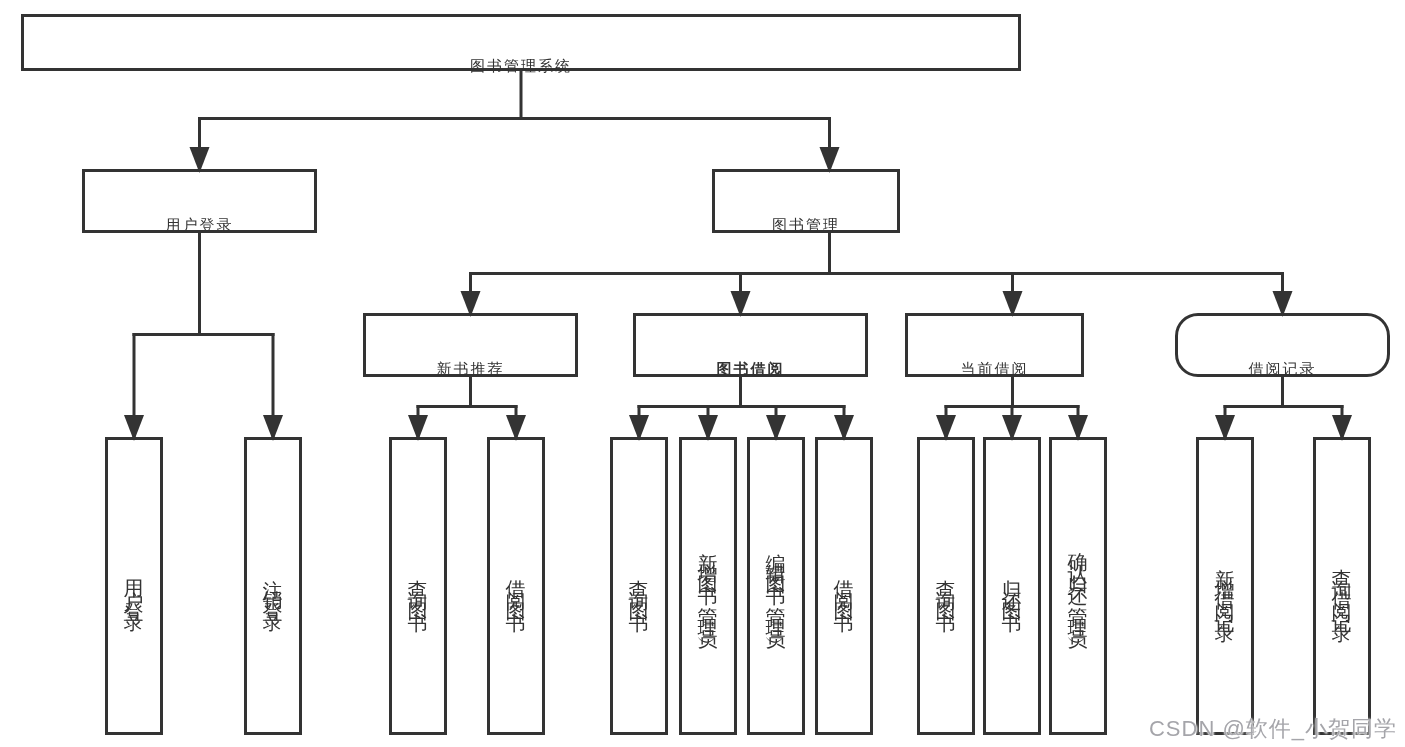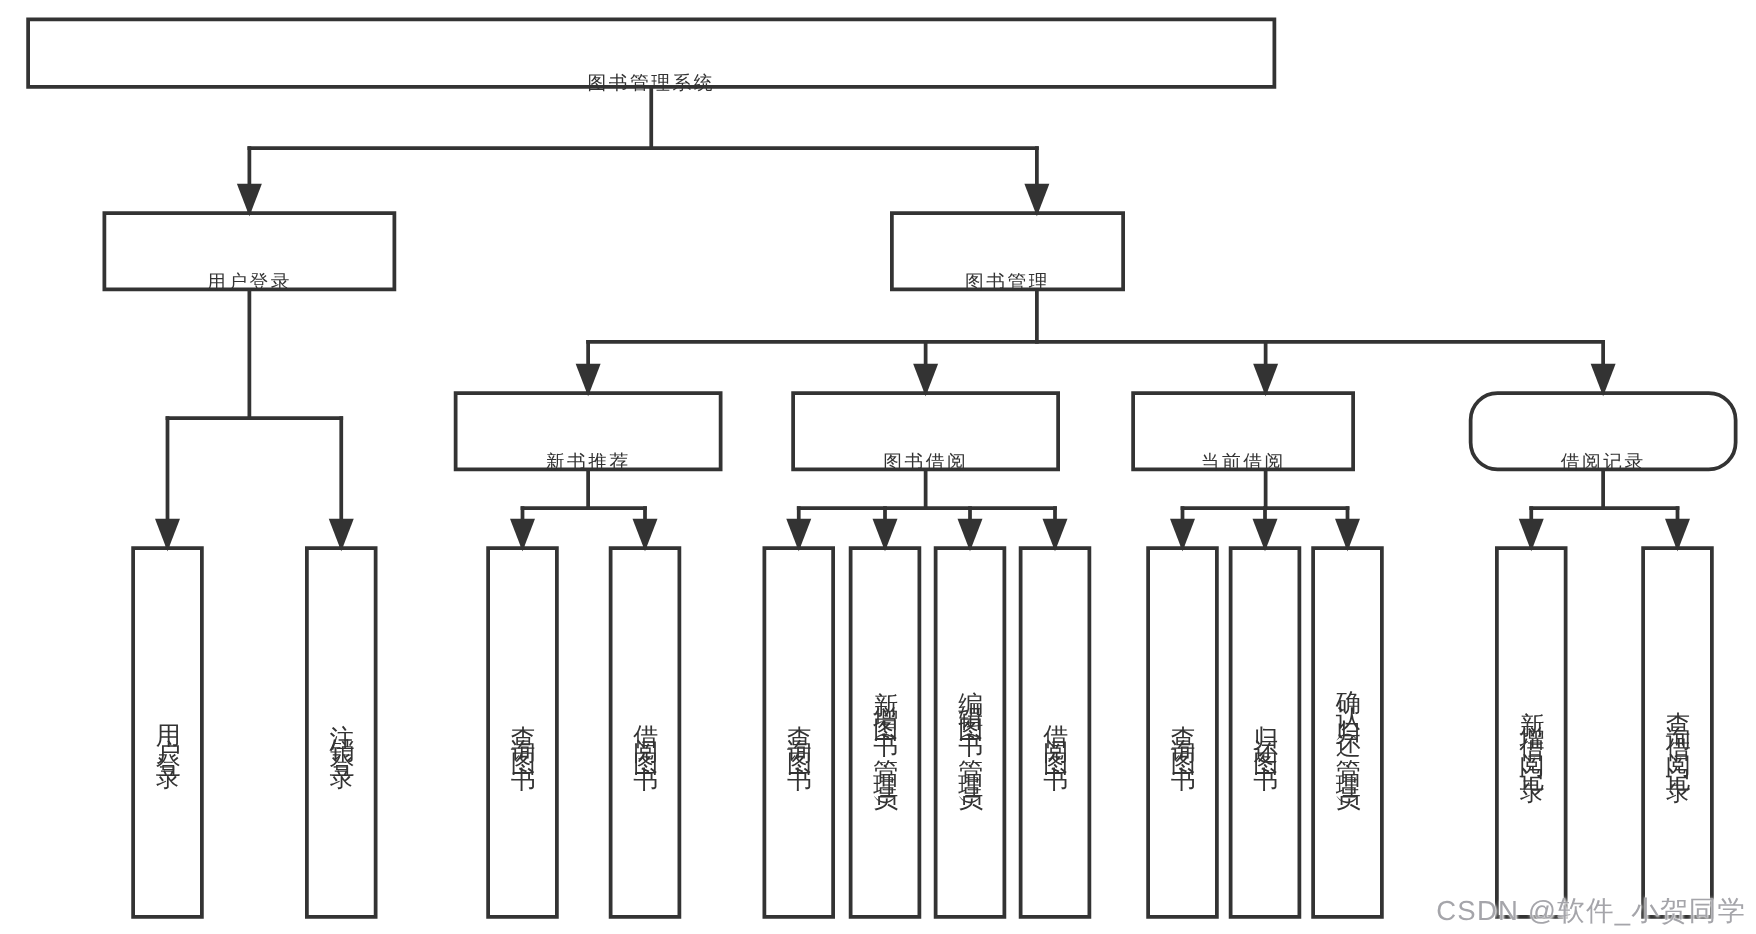--- a/index.html
+++ b/index.html
@@ -156,21 +156,21 @@
   <div class="box" style="left:82px; top:169px; width:235px; height:64px;">
     <span class="lbl">用户登录</span>
   </div>
   <div class="box" style="left:712px; top:169px; width:188px; height:64px;">
     <span class="lbl">图书管理</span>
   </div>
 
   <div class="box" style="left:363px; top:313px; width:215px; height:64px;">
     <span class="lbl">新书推荐</span>
   </div>
-  <div class="box" style="left:633px; top:313px; width:215px; height:64px;">
+  <div class="box" style="left:633px; top:313px; width:235px; height:64px;font-weight:bold;">
     <span class="lbl">图书借阅</span>
   </div>
   <div class="box" style="left:905px; top:313px; width:179px; height:64px;justify-content:center;">
     <span class="lbl">当前借阅</span>
   </div>
   <div class="box" style="left:1175px; top:313px; width:215px; height:64px;border-radius:23px;">
     <span class="lbl">借阅记录</span>
   </div>
 
   <div class="box" style="left:105px; top:437px; width:58px; height:298px;">

